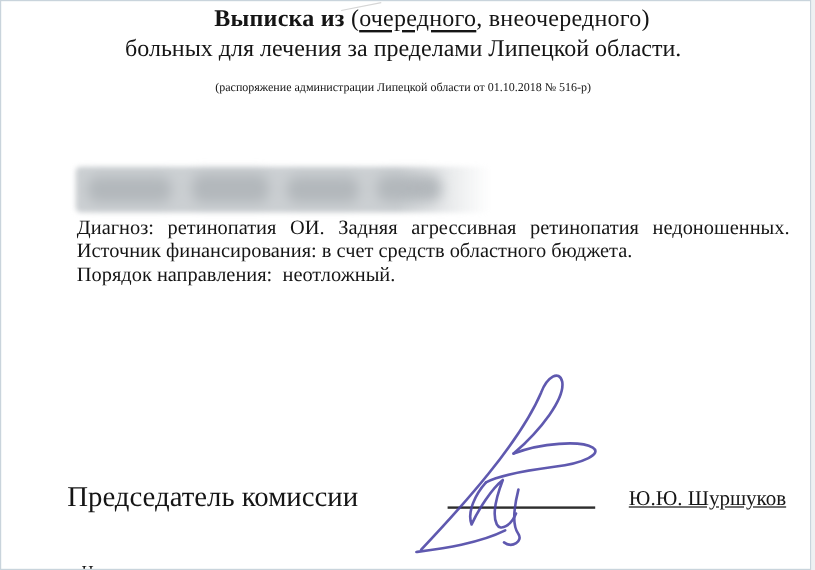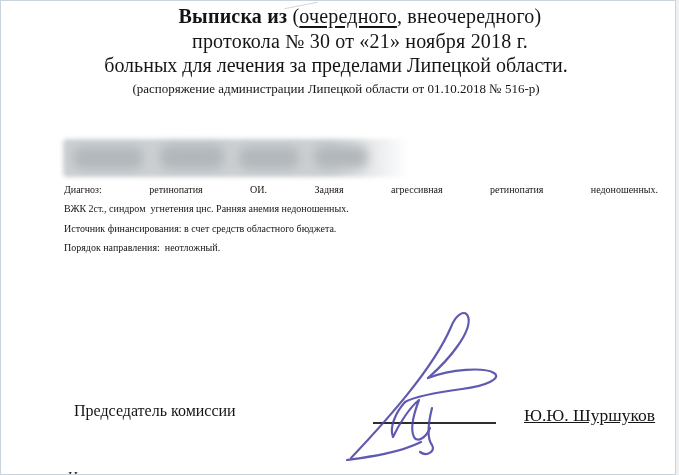--- a/index.html
+++ b/index.html
@@ -16,77 +16,75 @@
   
   .title-block{
     position:absolute;left:63px;top:3px;width:592px;
     text-align:center;
     font-size:20px;line-height:24.5px;
   }
   .title-main{letter-spacing:.2px;}
   .b{font-weight:bold;}
   .u{text-decoration:underline;text-underline-offset:3px;}
   .commission-block{padding-right:48px;}
-  .order-ref{font-size:13px;line-height:15px;margin-top:3px;padding-right:48px;}
+  .order-ref{font-size:10px;line-height:15px;margin-top:13px;padding-right:48px;}
   
   .redaction{
     position:absolute;left:62px;top:138px;width:345px;height:38px;
     background:linear-gradient(to right,#ccd0d3 0%,#ccd0d3 78%,rgba(204,208,211,0) 100%);
     border-radius:4px;
     filter:blur(2px);
   }
   .redaction .blob{
     position:absolute;border-radius:9px;
     filter:blur(5px);
   }
   .blob1{left:10px;top:8px;width:70px;height:22px;}
   .blob2{left:97px;top:6px;width:64px;height:24px;}
   .blob3{left:176px;top:8px;width:60px;height:22px;}
   .blob4{left:251px;top:7px;width:54px;height:22px;}
   
   .body-block{
     position:absolute;left:63px;top:179px;width:594px;
-    font-size:10px;line-height:19.4px;
+    font-size:17px;line-height:19.4px;
   }
   .jline{text-align:justify;text-align-last:justify;}
   .fline{white-space:pre-wrap;text-align:left;}
   
-  .chairman{position:absolute;left:73px;top:401px;font-size:16px;}
+  .chairman{position:absolute;left:55px;top:401px;font-size:24px;}
   .position{position:absolute;left:67px;top:425px;font-size:14px;line-height:15.5px;margin-top:44px;}
   .sig-line{position:absolute;left:372px;top:421px;width:123px;height:0;border-top:2px solid #2e2e2e;}
   .signer{position:absolute;left:523px;top:404px;font-size:17.5px;text-decoration:underline;}
   
   .sig-svg{position:absolute;left:0;top:0;width:679px;height:475px;pointer-events:none;}
   
   .stray{position:absolute;left:283px;top:4px;width:34px;height:1px;background:#d6d6d6;transform:rotate(-11deg);}
 </style>
 </head>
 <body>
 
 <div class="page">
 
   <div class="stray"></div>
 
   <div class="title-block">
     <div class="title-main"><span class="b">Выписка из</span><span> (</span><span class="u">очередного</span><span>, внеочередного)</span></div>
-    <div class="title-main">протокола № 30 от «21» ноября 2018 г.</div>
     <div class="commission-block">больных для лечения за пределами Липецкой области.</div>
     <div class="order-ref">(распоряжение администрации Липецкой области от 01.10.2018 № 516-р)</div>
   </div>
 
   <div class="redaction">
     <div class="blob blob1" style="background: rgb(178, 183, 187);"></div>
     <div class="blob blob2" style="background: rgb(178, 183, 187);"></div>
     <div class="blob blob3" style="background: rgb(178, 183, 187);"></div>
     <div class="blob blob4" style="background: rgb(178, 183, 187);"></div>
   </div>
 
   <div class="body-block">
     <div class="jline">Диагноз: ретинопатия ОИ. Задняя агрессивная ретинопатия недоношенных.</div>
-    <div class="fline">ВЖК 2ст., синдром  угнетения цнс. Ранняя анемия недоношенных.</div>
     <div class="fline">Источник финансирования: в счет средств областного бюджета.</div>
     <div class="fline">Порядок направления:  неотложный.</div>
   </div>
 
   <div class="chairman">Председатель комиссии</div>
   <div class="position">
     <div>Начальник управления</div>
   </div>
   <div class="sig-line"></div>
   <div class="signer">Ю.Ю. Шуршуков</div>

